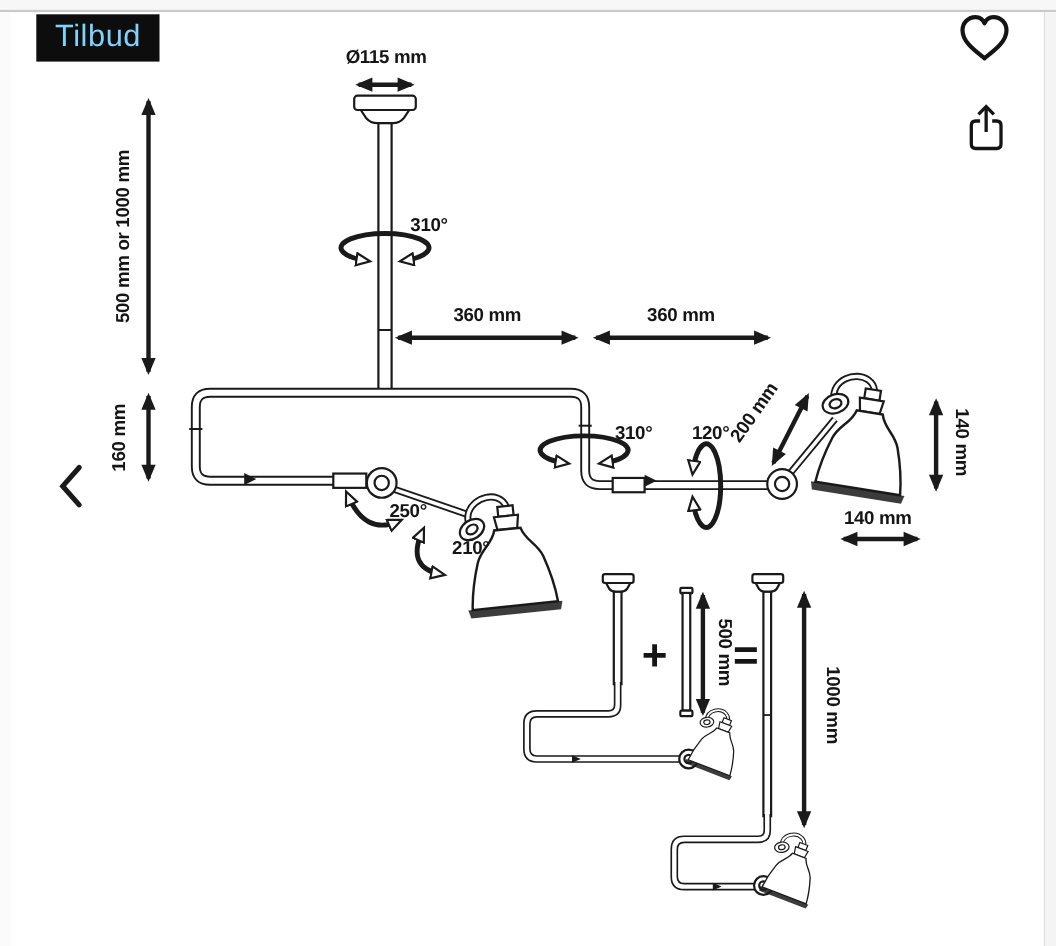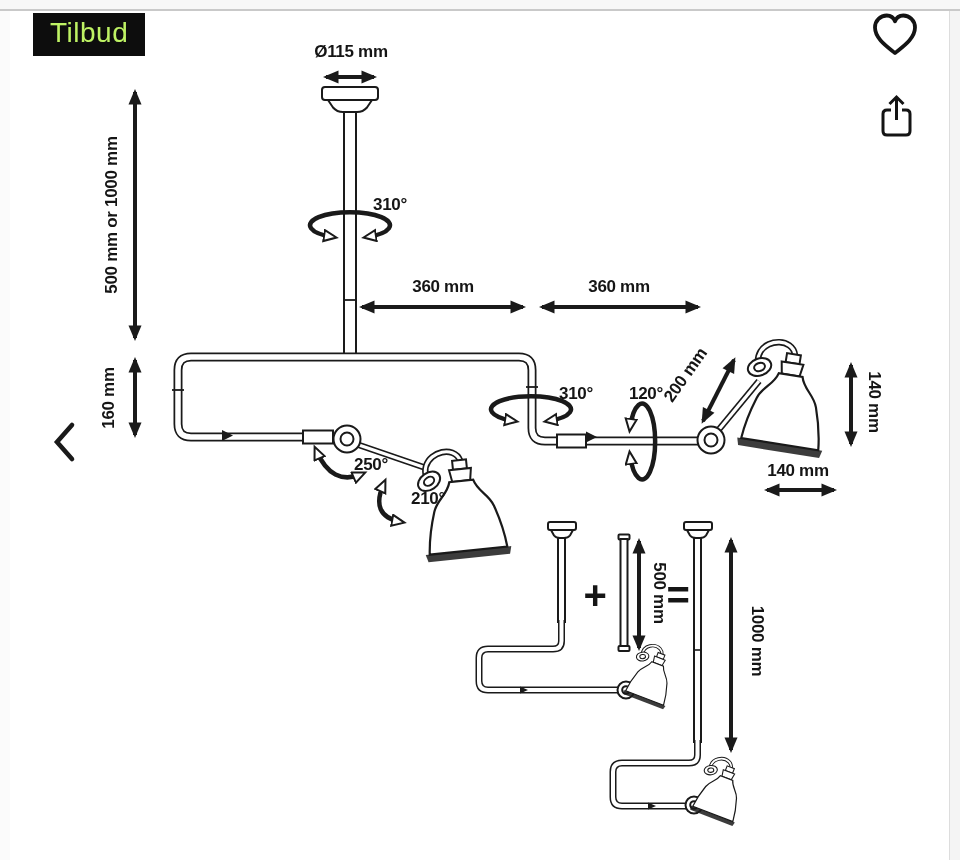--- a/index.html
+++ b/index.html
@@ -3,21 +3,21 @@
 <meta charset="utf-8">
 <style>
   html,body{margin:0;padding:0;background:#fff;}
   body{width:960px;height:860px;position:relative;overflow:hidden;
        font-family:"Liberation Sans",sans-serif;}
   .topbar{position:absolute;left:0;top:0;width:960px;height:11px;
           background:#f7f7f7;border-bottom:2px solid #c9c9c9;box-sizing:border-box;}
   .side-strip{position:absolute;top:11px;width:10px;height:849px;background:#f4f4f4;}
   .side-strip.right{right:0;border-left:1px solid #ddd;}
   .side-strip.left{left:0;background:#fbfbfb;}
-  .badge{position:absolute;left:33px;top:13px;background:#0d0d0d;color:#bef264;
+  .badge{position:absolute;left:33px;top:13px;background:#0d0d0d;color:#7dd3fc;
          font-size:28px;font-weight:400;letter-spacing:.5px;
          padding:5px 17px 8px 17px;line-height:30px;}
   .icon-btn{position:absolute;background:none;border:none;padding:0;cursor:pointer;}
   .diagram{position:absolute;left:0;top:0;}
   .lbl{font-family:"Liberation Sans",sans-serif;font-weight:bold;font-size:17px;
        fill:#151515;letter-spacing:-.3px;}
   .big{font-size:40px;}
   .dim{stroke:#1a1a1a;stroke-width:4;fill:none;}
   .rot{stroke:#1a1a1a;stroke-width:4.5;fill:none;}
   .tb{fill:none;stroke:#1a1a1a;stroke-width:9;}

